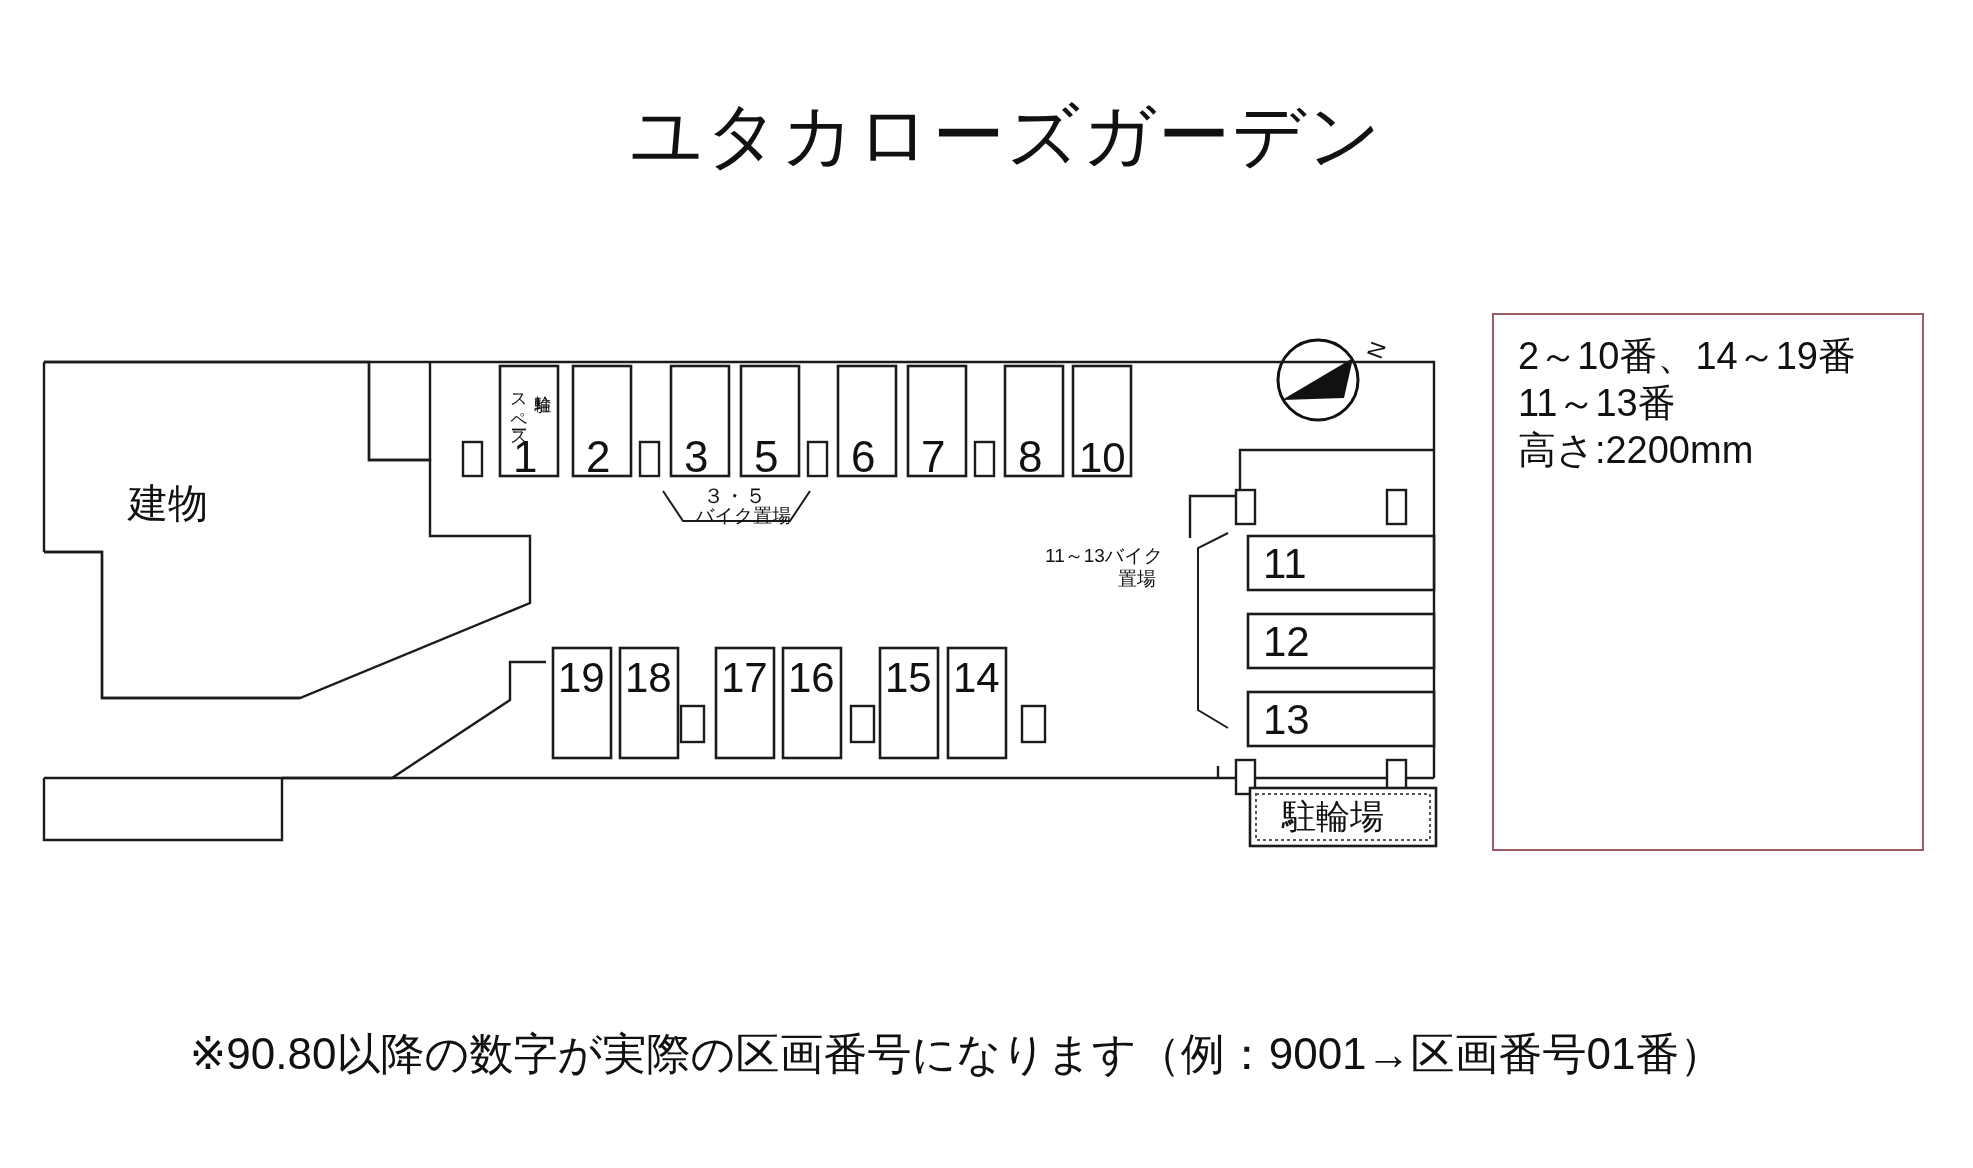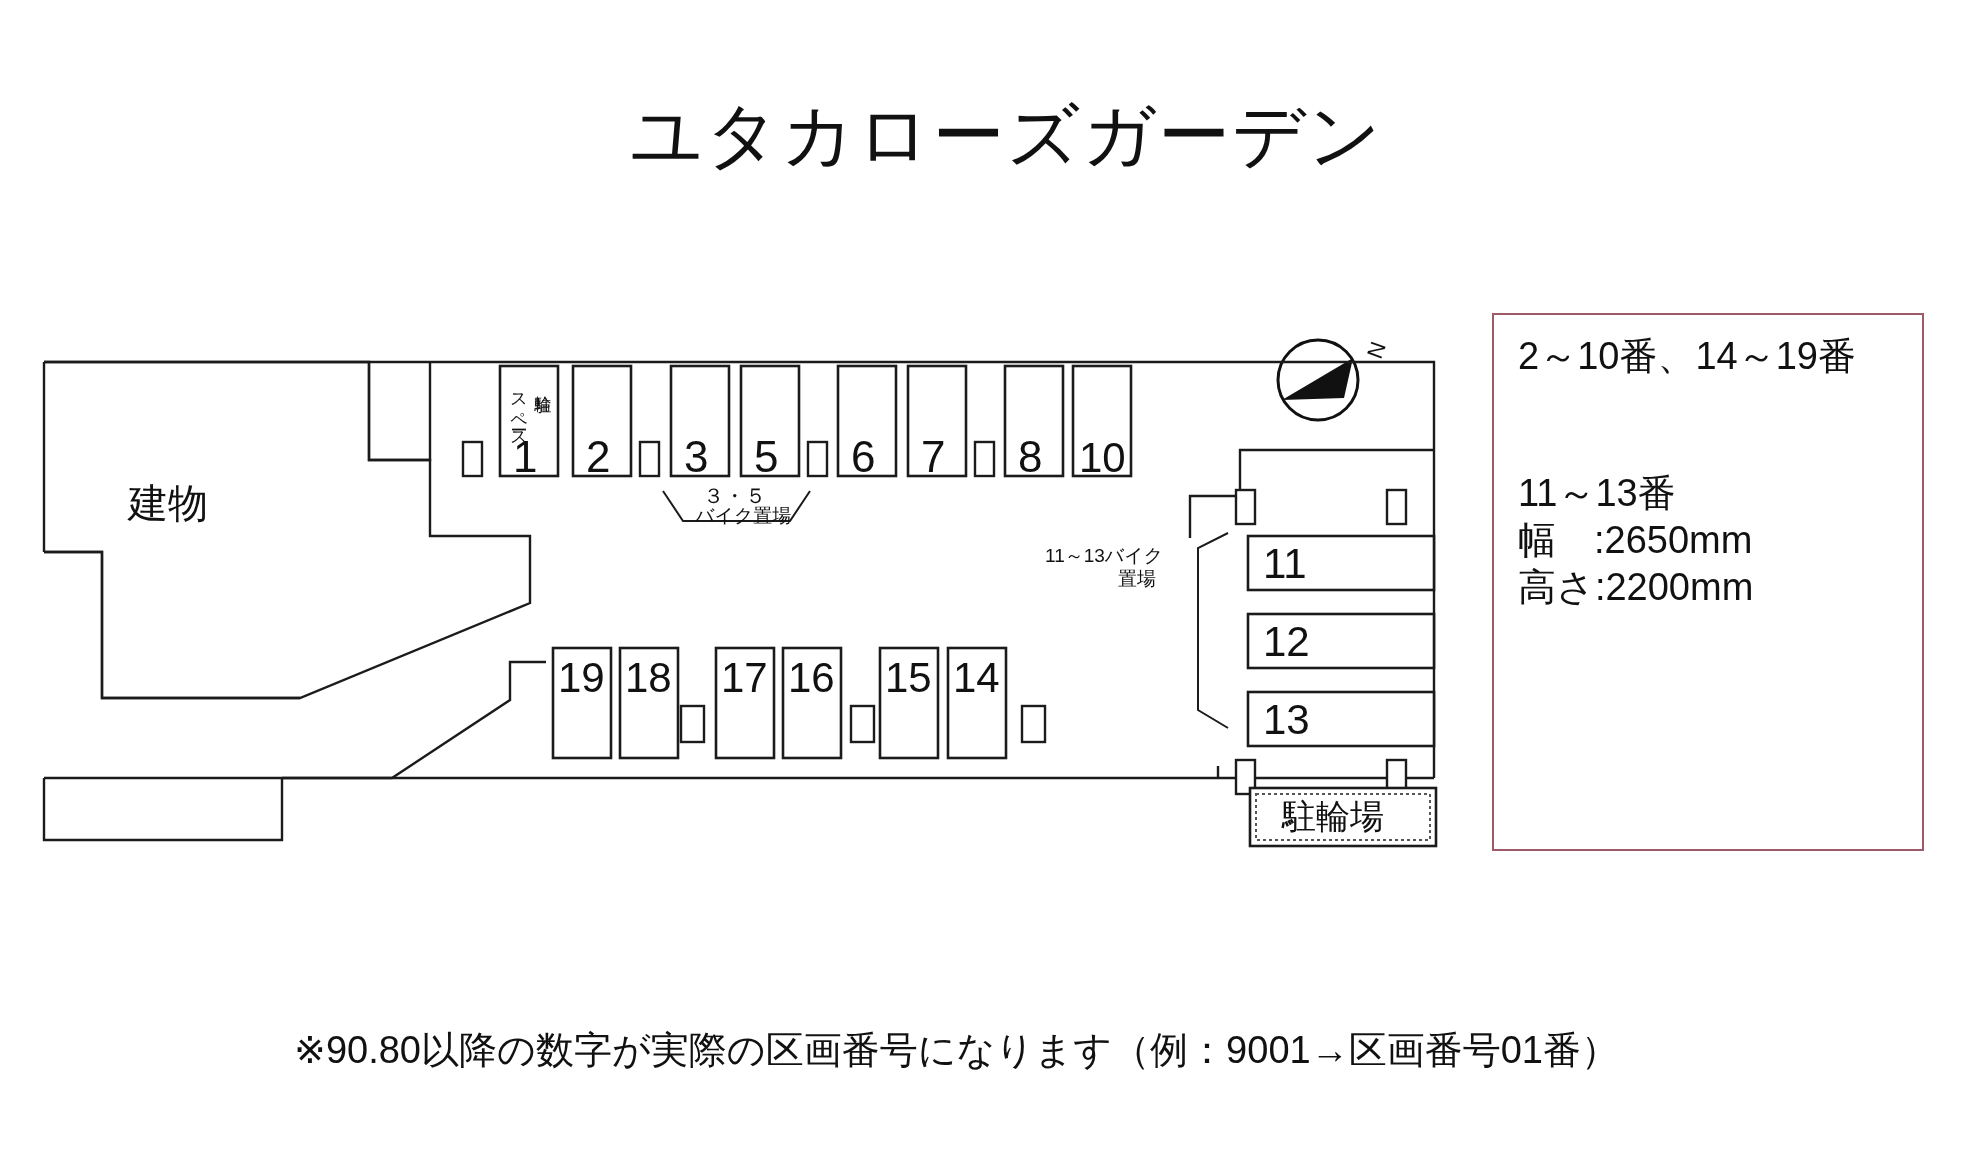--- a/index.html
+++ b/index.html
@@ -28,37 +28,37 @@
   .legend{
     position:absolute;
     left:1492px; top:313px;
     width:432px; height:538px;
     border:2px solid #9d5b68;
     box-sizing:border-box;
     padding:18px 0 0 24px;
     background:#fff;
   }
   .legend .grp{ }
-  .legend .grp.second{ margin-top:90px; }
+  .legend .grp.second{ }
   .legend .line{
     font-size:38px;
     line-height:47px;
     white-space:pre;
     color:#111;
   }
 
   
   .plan{position:absolute;left:0;top:300px;width:1480px;height:720px;}
 
   
   .caption{
     position:absolute;
     left:0;right:0;top:1025px;
     text-align:center;
-    font-size:38px;
+    font-size:44px;
     color:#111;
     padding-right:60px;
   }
 
   
   .stall-num{font-family:"Liberation Sans","DejaVu Sans",sans-serif;font-size:44px;fill:#111;}
   .stall-num-sm{font-family:"Liberation Sans","DejaVu Sans",sans-serif;font-size:42px;fill:#111;}
   .v-label{font-family:"Liberation Sans","DejaVu Sans",sans-serif;font-size:17px;fill:#111;}
   .small-label{font-family:"Liberation Sans","DejaVu Sans",sans-serif;font-size:19px;fill:#111;}
   .mid-label{font-family:"Liberation Sans","DejaVu Sans",sans-serif;font-size:21px;fill:#111;}
@@ -77,21 +77,20 @@
 <div id="page">
 
   <div class="title">ユタカローズガーデン</div>
 
   <div class="legend">
     <div class="grp">
       <div class="line">2～10番、14～19番</div>
     </div>
     <div class="grp second">
       <div class="line">11～13番</div>
-      <div class="line">幅　:2650mm</div>
       <div class="line">高さ:2200mm</div>
     </div>
   </div>
 
   <div class="plan">
   <svg width="1480" height="720" viewBox="0 0 1480 720" xmlns="http://www.w3.org/2000/svg">
 
     <g>
       <circle cx="1318" cy="80" r="40" fill="#ffffff" stroke="#111" stroke-width="3"></circle>
       <path d="M 1282 100 L 1353 58 L 1344 98 Z" fill="#111"></path>

